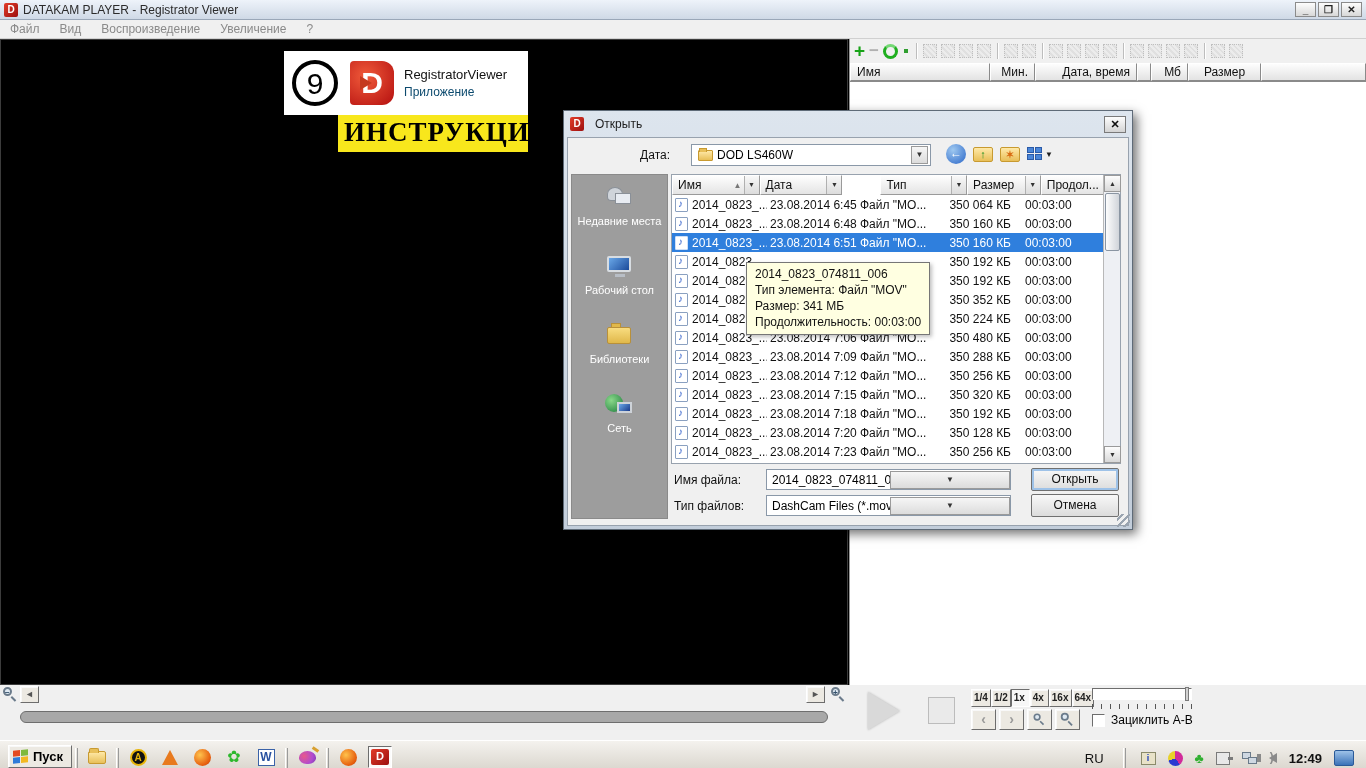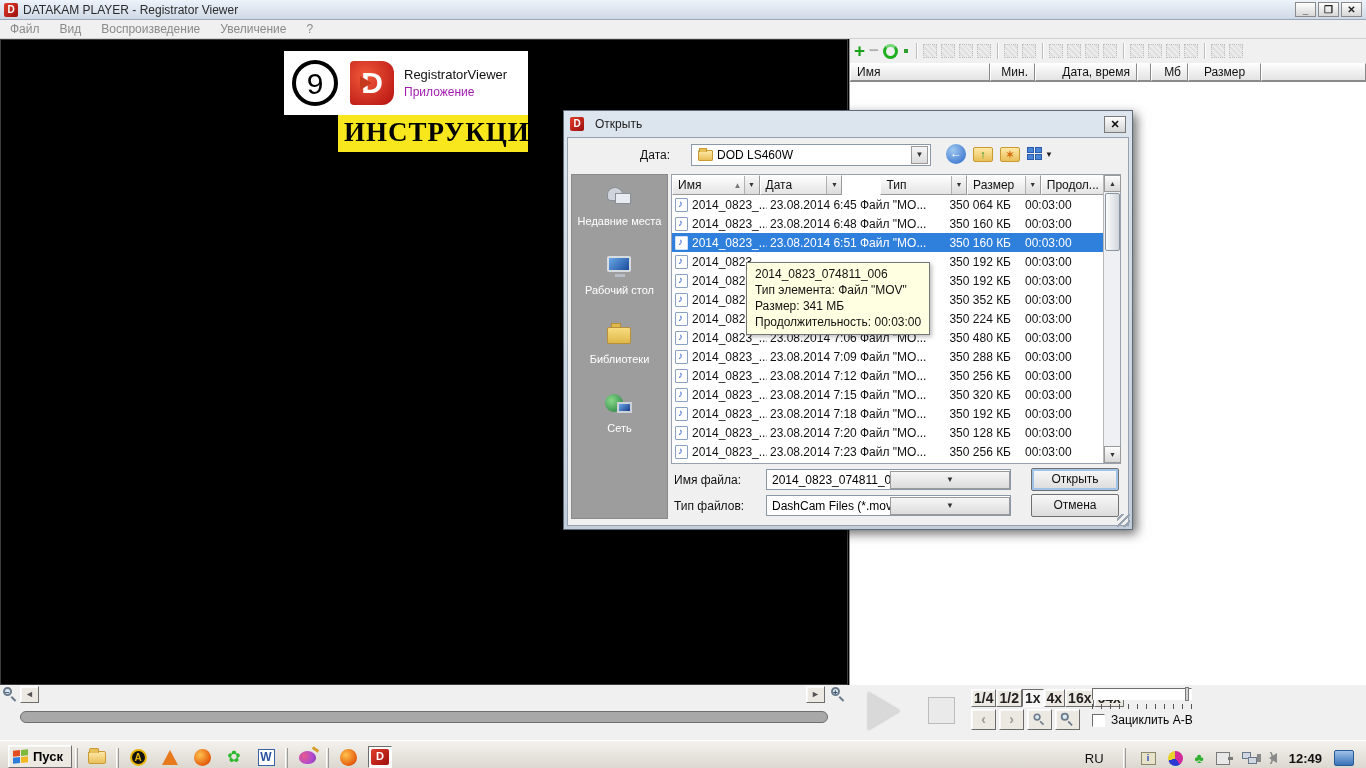--- a/index.html
+++ b/index.html
@@ -33,21 +33,21 @@
   .badge-top { background:#fff; height:64px; position:relative; display:flex; align-items:center; }
   .badge-circle { width:46px; height:46px; border:4px solid #000; border-radius:50%; background:#fff;
     font-size:30px; line-height:40px; text-align:center; font-weight:normal; margin-left:8px; color:#000; }
   .badge-logo { width:44px; height:44px; margin-left:12px; border-radius:4px 12px 12px 4px;
     background:radial-gradient(circle at 35% 35%,#f05a3a,#b40f0f); position:relative; }
   .badge-logo .dletter { position:absolute; inset:0; color:#fff; font-weight:bold; font-size:30px; line-height:44px; text-align:center; }
   .badge-logo .dplay { position:absolute; left:10px; top:15px; width:0; height:0;
     border-left:12px solid #c53a1f; border-top:7px solid transparent; border-bottom:7px solid transparent; }
   .badge-texts { margin-left:10px; }
   .badge-app { font-size:13px; color:#111; }
-  .badge-type { font-size:12px; color:#a21caf; margin-top:3px; }
+  .badge-type { font-size:12px; color:#0c4a6e; margin-top:3px; }
   .badge-banner { margin-left:54px; background:#f8e71c; color:#000; text-align:center;
     font-family:"Liberation Serif",serif; font-size:27px; font-weight:bold; padding:2px 6px 4px 6px; letter-spacing:1px; }
 
   
   .right-panel { position:absolute; top:39px; left:849px; right:0; height:646px; background:#f0f0f0; border-left:1px solid #9a9a9a; }
   .rp-toolbar { height:24px; display:flex; align-items:center; padding:2px 4px; gap:4px; }
   .tb-plus { color:#17a317; font-size:19px; font-weight:bold; line-height:16px; }
   .tb-minus { color:#b0b0b0; font-size:17px; font-weight:bold; line-height:14px; }
   .tb-refresh { width:15px; height:15px; border:3px solid #1fae1f; border-radius:50%; border-top-color:#74d874; position:relative; }
   .tb-dot { width:4px; height:4px; background:#2f9e2f; margin:0 2px; }
@@ -65,21 +65,21 @@
   .mag .handle { position:absolute; left:9px; top:9px; width:6px; height:2px; background:#6b7b8b; transform:rotate(45deg); transform-origin:0 0; }
   .mag .sign { position:absolute; left:2px; top:1px; font-size:8px; font-weight:bold; color:#33506b; }
   .scrollbtn { width:19px; height:17px; text-align:center; font-size:9px; color:#555; line-height:15px; }
   .seekbar { position:absolute; left:20px; top:26px; width:808px; height:12px; background:#a8a8a8;
     border:1px solid #6e6e6e; border-radius:7px; }
   .play-tri { position:absolute; left:868px; top:7px; width:0; height:0;
     border-left:32px solid #d9d9d9; border-top:19px solid transparent; border-bottom:19px solid transparent;
     filter:drop-shadow(0 0 1px #b5b5b5); }
   .stop-sq { position:absolute; left:928px; top:12px; width:27px; height:27px; background:#eaeaea; border:1px solid #bcbcbc; }
   .speed-row { position:absolute; left:971px; top:4px; display:flex; }
-  .speed-btn { min-width:19px; height:18px; font-size:14px; font-weight:bold; color:#222; text-align:left;
+  .speed-btn { min-width:19px; height:18px; font-size:10px; font-weight:bold; color:#222; text-align:left;
     line-height:16px; padding:0 2px; }
   .speed-btn.active { background:#f7f7f7; border-color:#6d6d6d #fff #fff #6d6d6d; box-shadow:none; }
   .nav-row { position:absolute; left:971px; top:24px; display:flex; gap:3px; }
   .nav-btn { width:25px; height:21px; text-align:center; color:#9a9a9a; font-size:14px; font-weight:bold; line-height:19px; }
   .nav-btn .mag { margin:2px auto 0 auto; }
   .bs-slider { position:absolute; left:1092px; top:3px; width:100px; height:12px; background:#fff;
     border:1px solid; border-color:#6d6d6d #fff #fff #6d6d6d; }
   .bs-thumb { position:absolute; right:2px; top:-2px; width:4px; height:14px; background:#d2d2d2; border:1px solid #7a7a7a; }
   .bs-ticks { position:absolute; left:1092px; top:19px; width:104px; height:5px;
     background:repeating-linear-gradient(90deg,#555 0 1px,transparent 1px 9px); }

